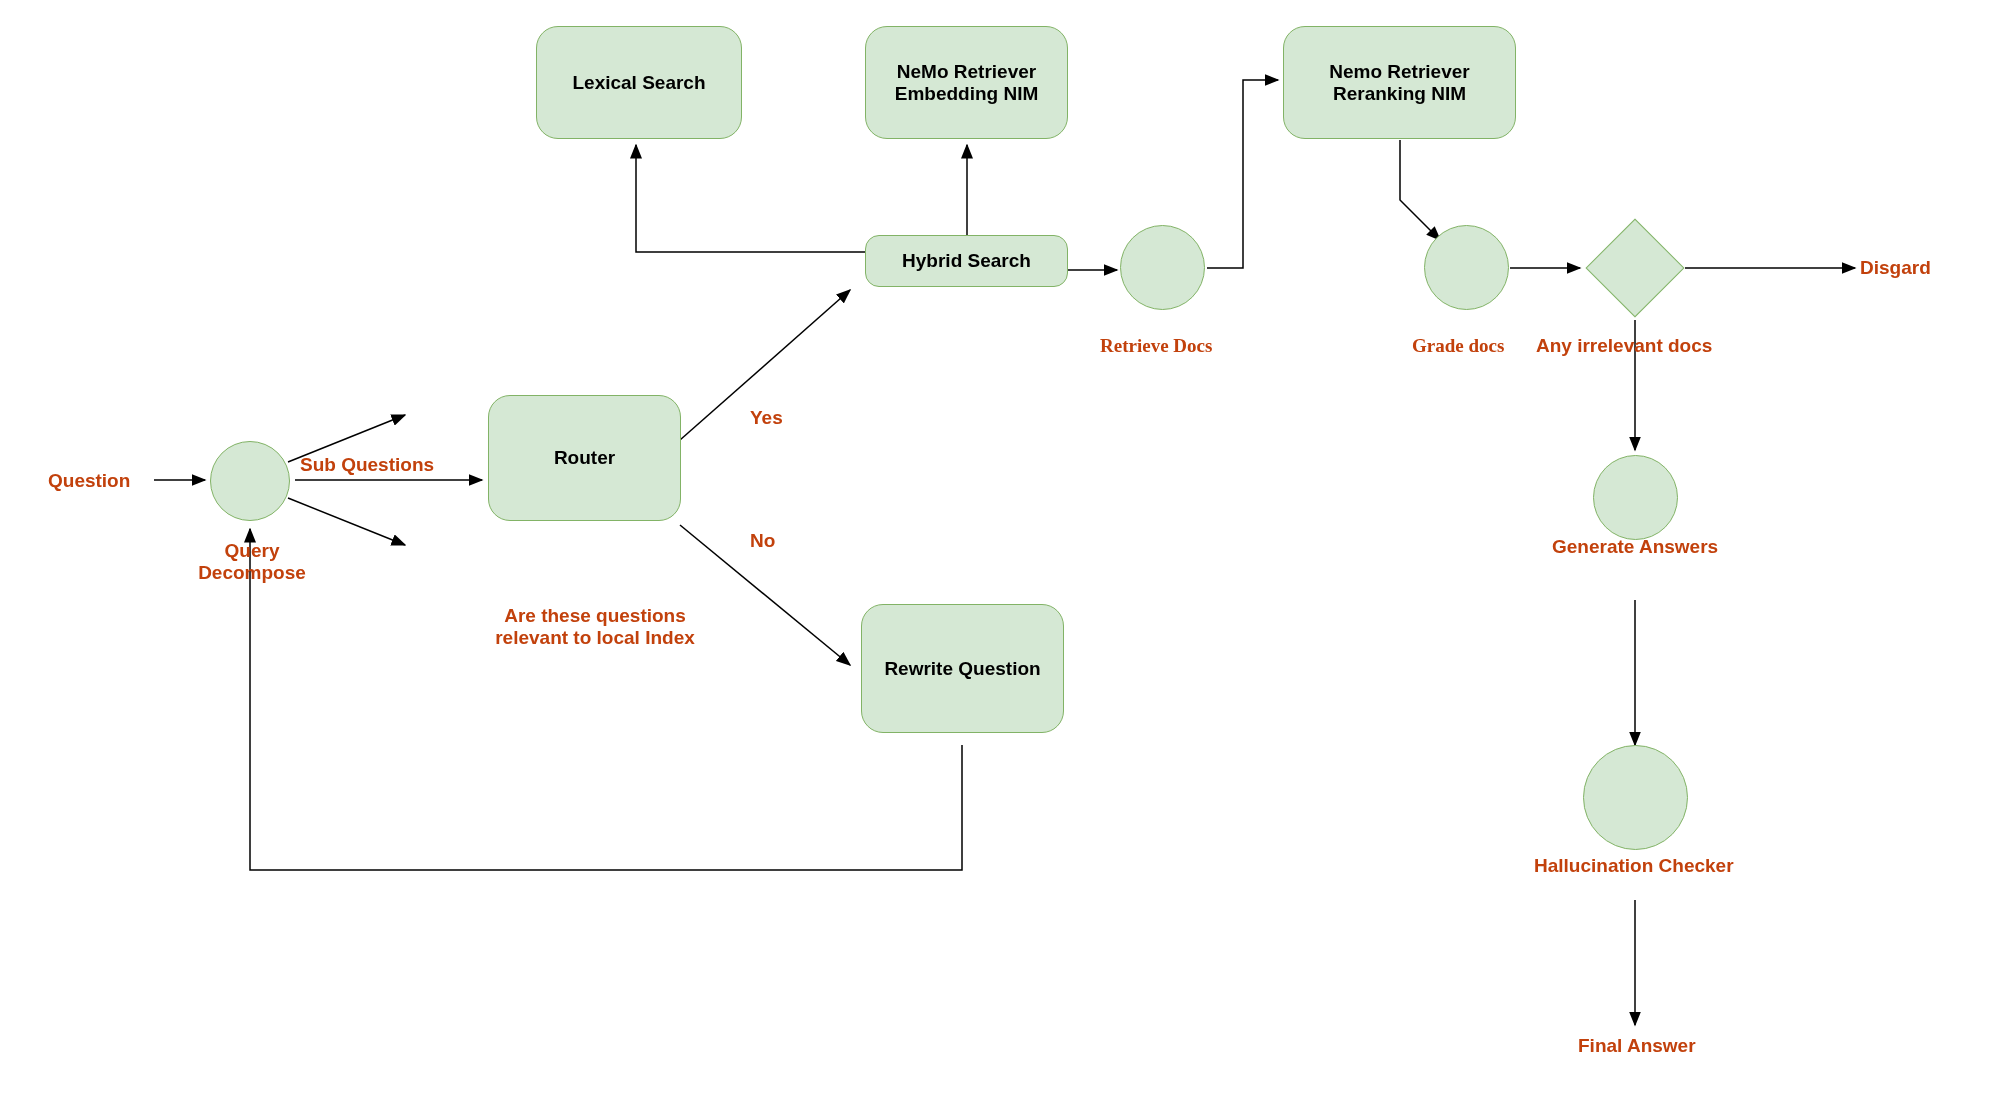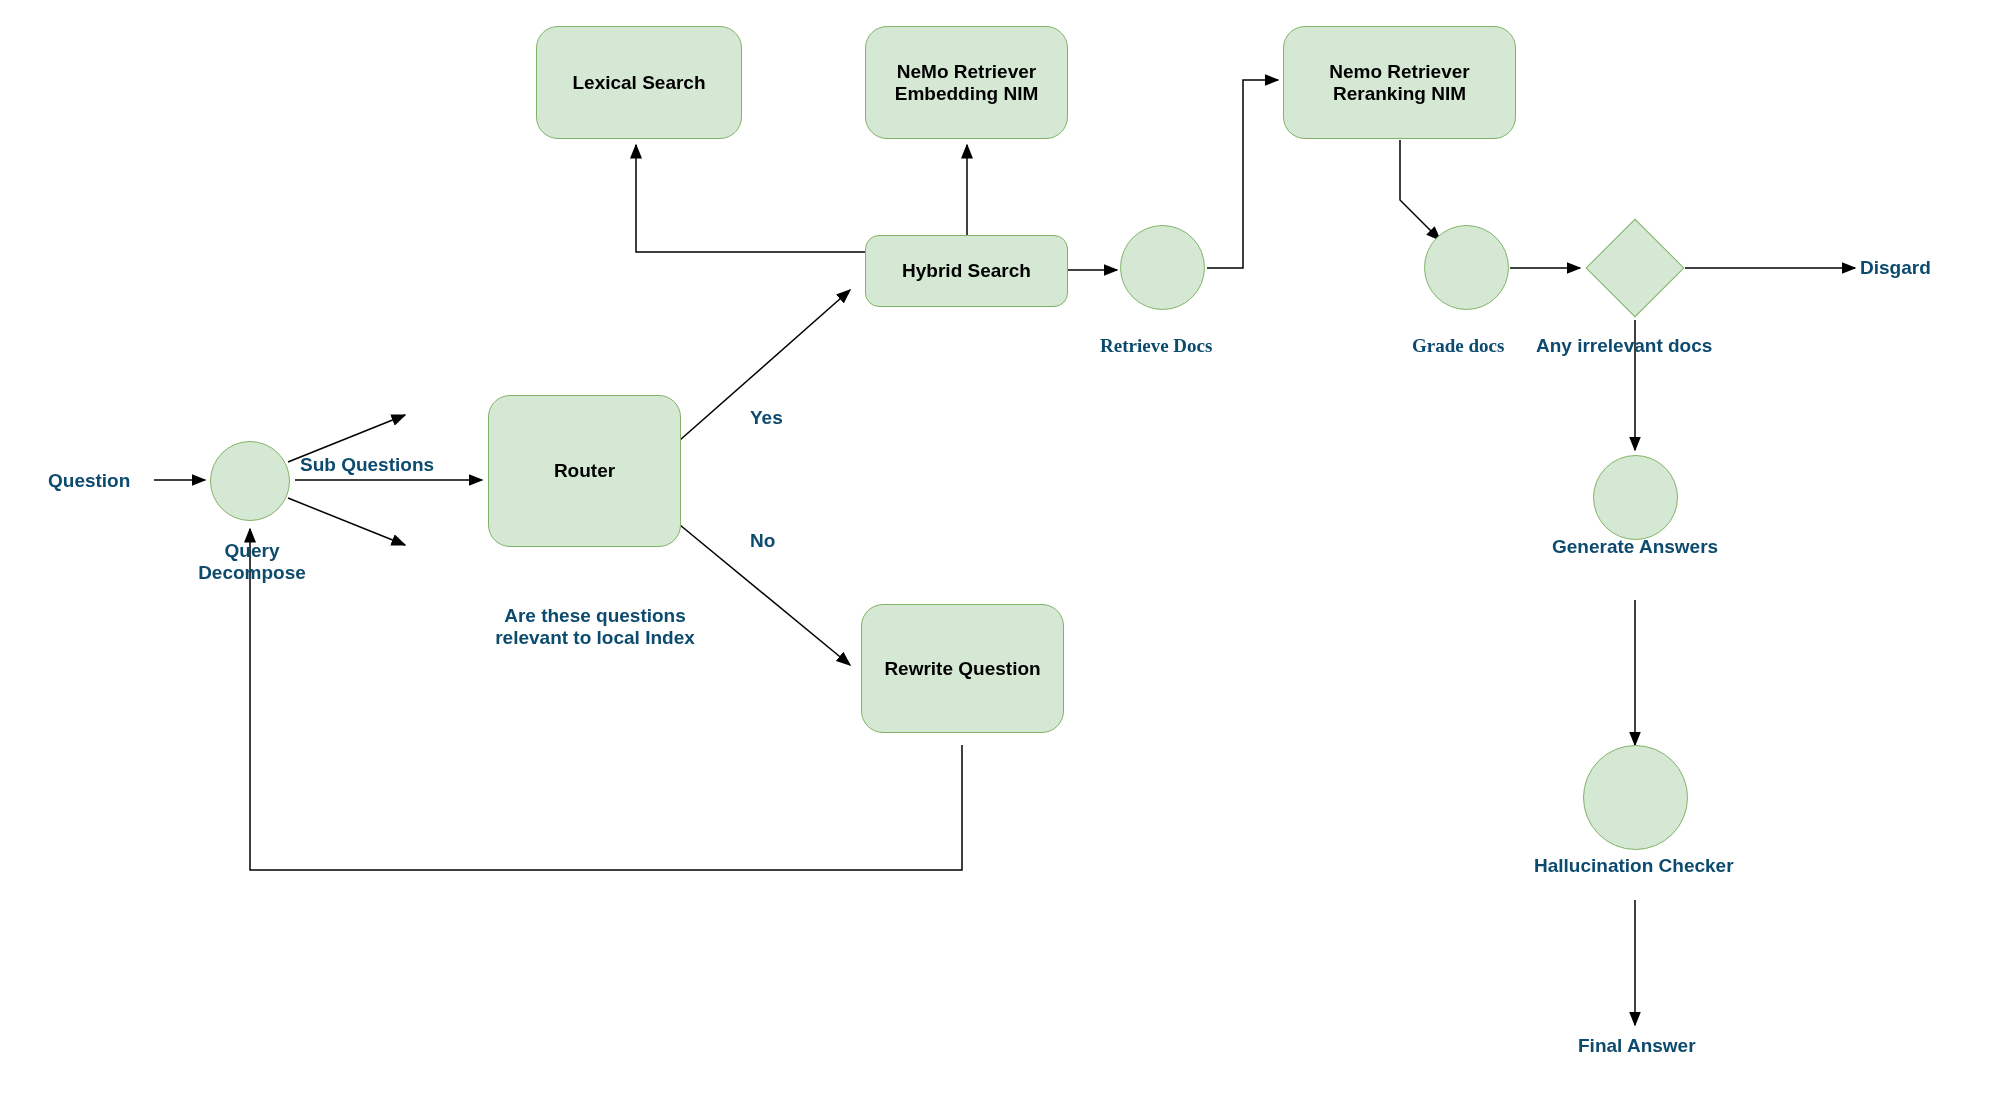--- a/index.html
+++ b/index.html
@@ -38,21 +38,21 @@
     .node-diamond {
       position: absolute;
       background: #d5e8d4;
       border: 1.5px solid #82b366;
       transform: rotate(45deg);
     }
     .label {
       position: absolute;
       font-size: 19px;
       font-weight: bold;
-      color: #0c4a6e;
+      color: #c2410c;
       text-align: center;
     }
     svg.arrows {
       position: absolute;
       top: 0;
       left: 0;
       width: 1999px;
       height: 1106px;
       pointer-events: none;
     }
@@ -111,34 +111,34 @@
 <div class="label" style="left:1100px; top:335px;font-family:Liberation Serif, serif;">Retrieve Docs</div>
 <div class="label" style="left:1412px; top:335px;font-family:Liberation Serif, serif;">Grade docs</div>
 <div class="label" style="left:1536px; top:335px;">Any irrelevant docs</div>
 <div class="label" style="left:1860px; top:257px;">Disgard</div>
 <div class="label" style="left:1552px; top:536px;">Generate Answers</div>
 <div class="label" style="left:1534px; top:855px;">Hallucination Checker</div>
 <div class="label" style="left:1578px; top:1035px;">Final Answer</div>
 
 <div class="node-circle" style="left:210px; top:441px; width:80px; height:80px;"></div>
 
-<div class="node-rect" style="left:488px; top:395px; width:193px; height:152px;">
+<div class="node-rect" style="left:488px; top:395px; width:193px; height:126px;">
   <span>Router</span>
 </div>
 
 <div class="node-rect" style="left:536px; top:26px; width:206px; height:113px;">
   <span>Lexical Search</span>
 </div>
 
 <div class="node-rect" style="left:865px; top:26px; width:203px; height:113px; white-space:pre-line;">
   <span>NeMo Retriever
 Embedding NIM</span>
 </div>
 
-<div class="node-rect" style="left:865px; top:235px; width:203px; height:72px; border-radius:14px;">
+<div class="node-rect" style="left:865px; top:235px; width:203px; height:52px; border-radius:14px;">
   <span>Hybrid Search</span>
 </div>
 
 <div class="node-rect" style="left:861px; top:604px; width:203px; height:129px;">
   <span>Rewrite Question</span>
 </div>
 
 <div class="node-circle" style="left:1120px; top:225px; width:85px; height:85px;"></div>
 
 <div class="node-rect" style="left:1283px; top:26px; width:233px; height:113px; white-space:pre-line;">

